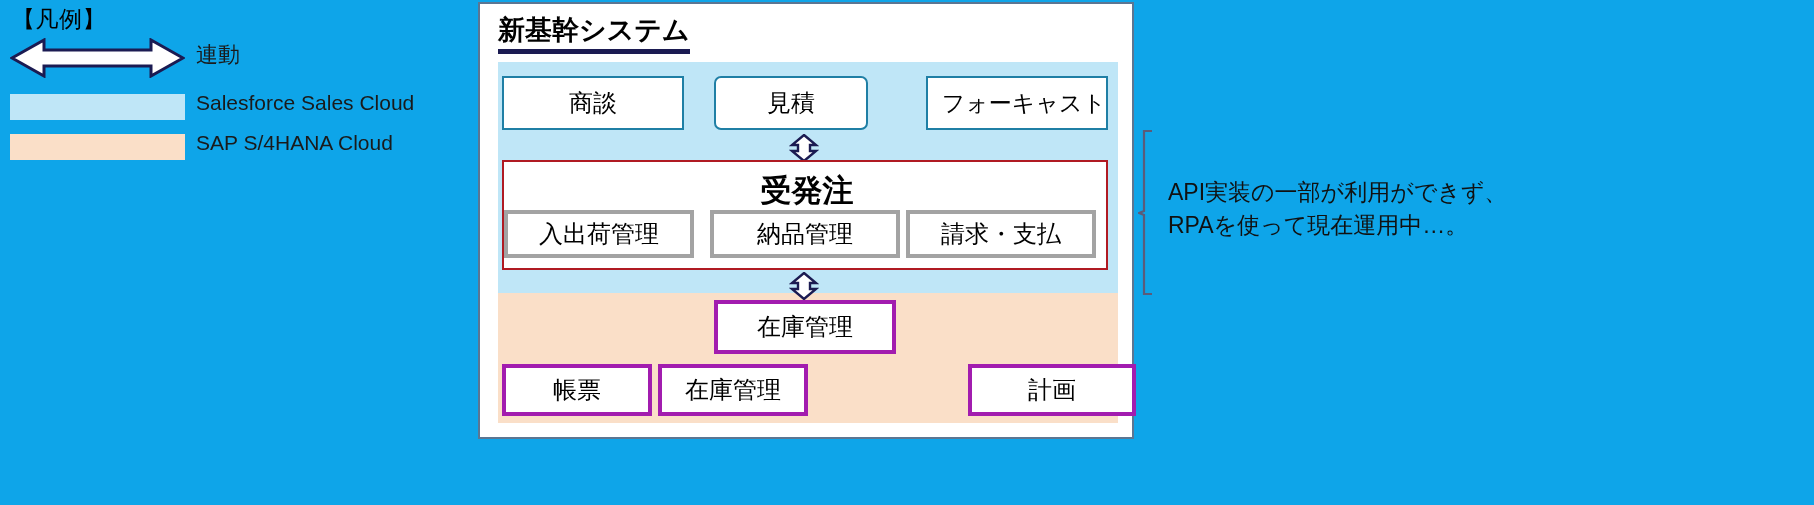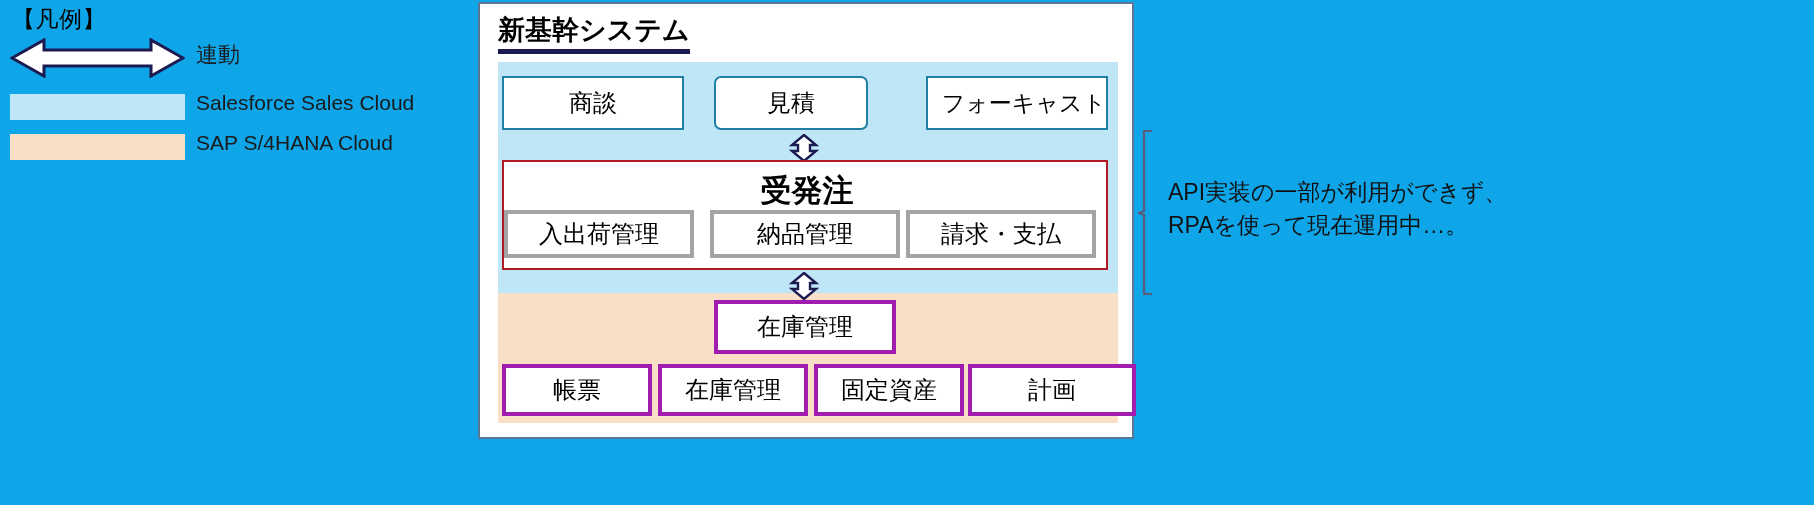--- a/index.html
+++ b/index.html
@@ -201,23 +201,20 @@
     <div class="node orange" id="node-zaiko">
       <span class="t">在庫管理</span>
     </div>
 
     <div class="node orange" id="node-chohyo">
       <span class="t">帳票</span>
     </div>
     <div class="node orange" id="node-kaikei">
       <span class="t">在庫管理</span>
     </div>
-    <div class="node orange" id="node-kotei">
-      <span class="t">固定資産</span>
-    </div>
     <div class="node orange" id="node-keikaku">
       <span class="t">計画</span>
     </div>
   </div>
 
   <span id="bracket">
     <svg width="18" height="165" viewBox="0 0 18 165">
       <path d="M14,1 L6,1 L6,81 L1,83 L6,85 L6,164 L14,164" fill="none" stroke="#5b5b7a" stroke-width="2.2" stroke-linecap="butt" stroke-linejoin="miter"></path>
     </svg>
   </span>

